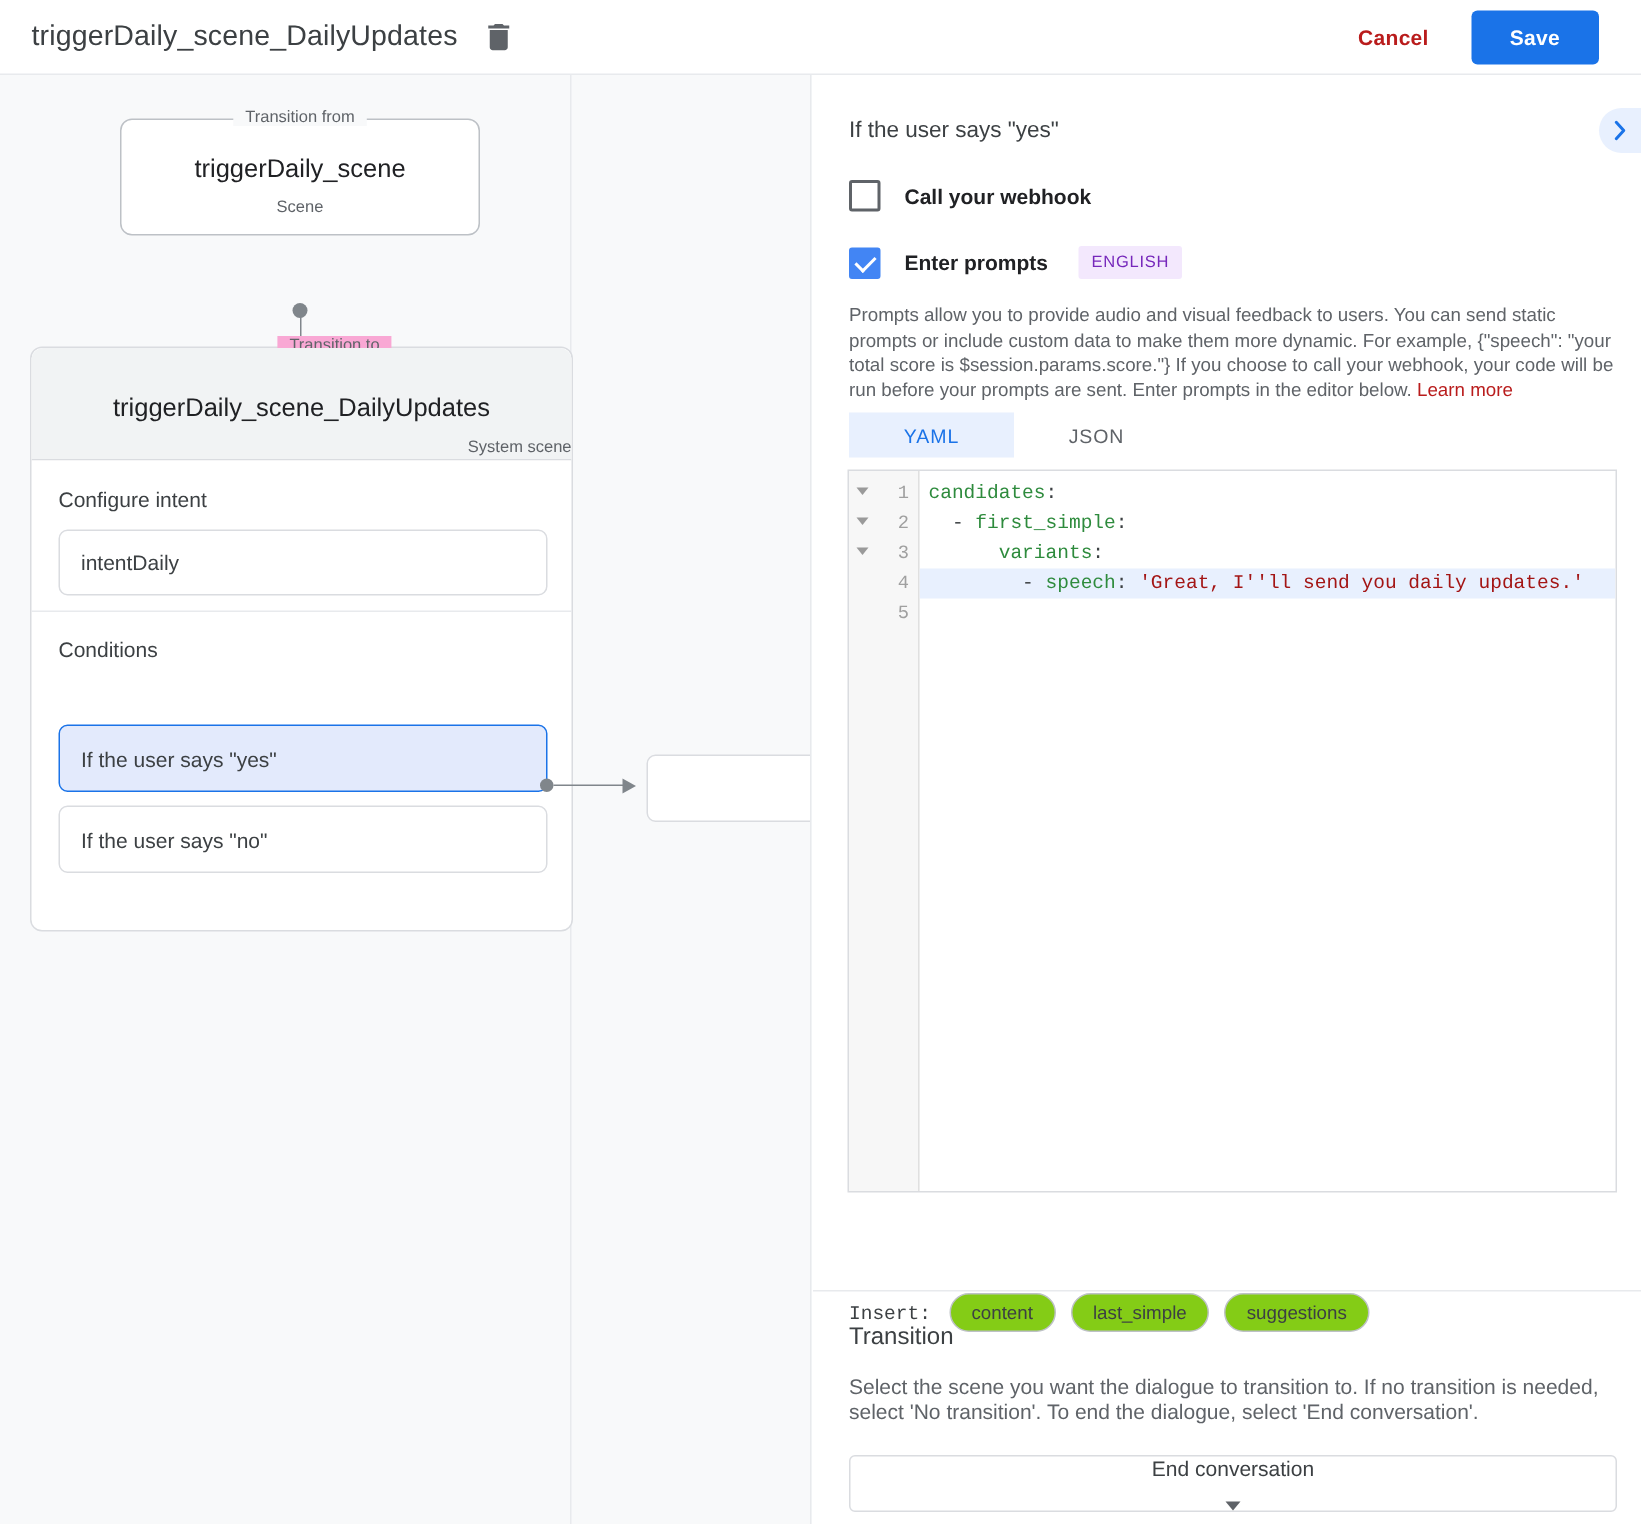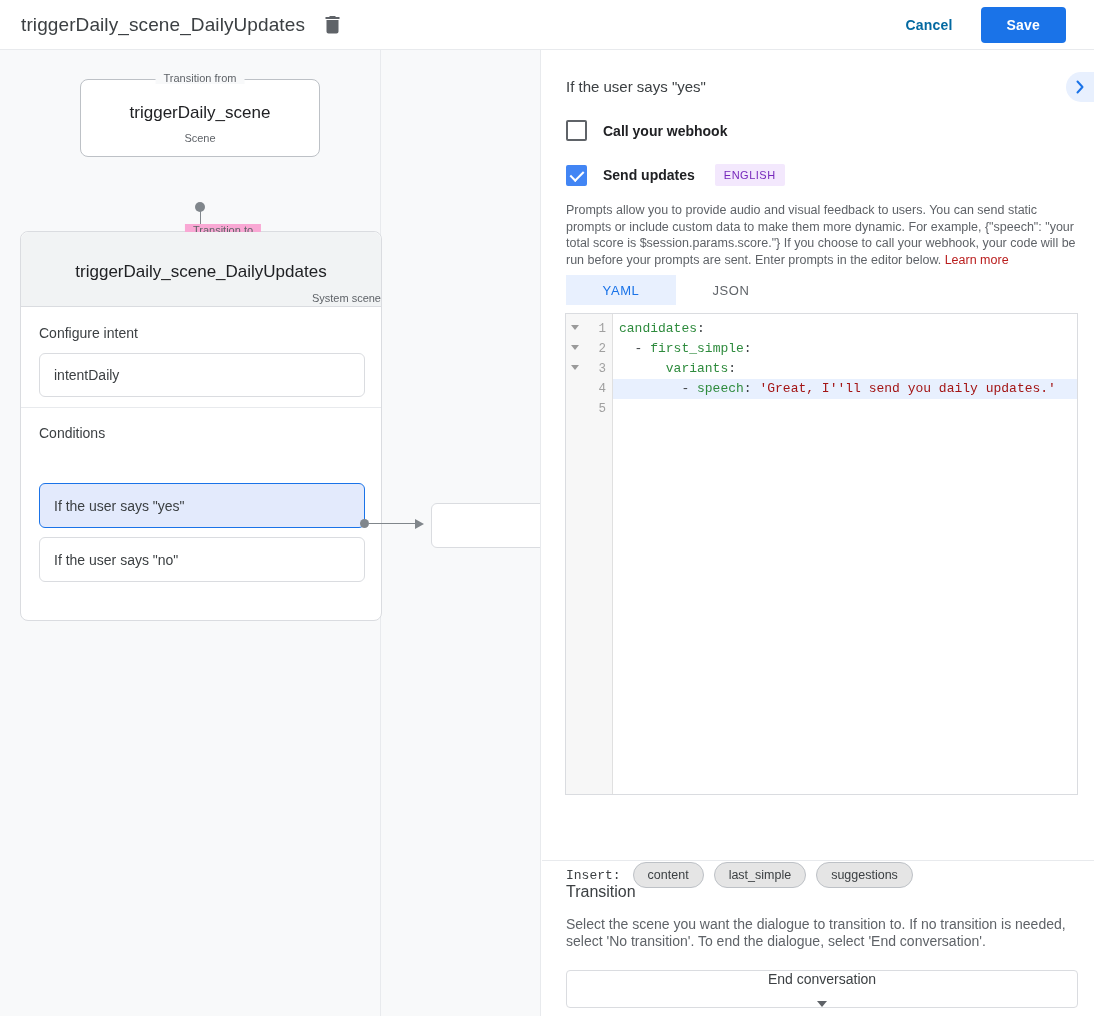--- a/index.html
+++ b/index.html
@@ -29,21 +29,21 @@
   .trash-btn {
     margin-left: 14px;
     width: 26px; height: 26px;
     display: flex; align-items: center; justify-content: center;
     cursor: pointer; border-radius: 50%;
   }
   .trash-btn svg { display:block; }
   .topbar-spacer { flex: 1; }
   .cancel-btn {
     font-size: 14px; font-weight: bold;
-    color: #0369a1; background: none; border: none;
+    color: #b91c1c; background: none; border: none;
     padding: 9px 16px; border-radius: 4px; cursor: pointer;
     letter-spacing: .2px;
     font-family: "Liberation Sans", sans-serif;
   }
   .save-btn {
     margin-left: 12px; margin-right: 28px;
     font-size: 14px; font-weight: bold; color: #ffffff;
     background: #1a73e8; border: none;
     padding: 10px 26px; border-radius: 4px; cursor: pointer;
     letter-spacing: .2px;
@@ -311,21 +311,21 @@
   .s { color: #a31515; }
 
   .insert-row {
     position: absolute; left: 24px; top: 812px;
     display: flex; align-items: center;
   }
   .insert-label { font-size: 13px; color: #3c4043; margin-right: 12px; font-family: Liberation Mono, monospace; }
   .chip {
     border: 1px solid #bdc1c6; border-radius: 14px;
     padding: 5px 14px; font-size: 12.5px; color: #3c4043;
-    margin-right: 10px; cursor: pointer; background: #e5e5e5;
+    margin-right: 10px; cursor: pointer; background: #84cc16;
     white-space: nowrap;
   }
 
   .panel-divider {
     position: absolute; left: 0; top: 810px; width: 552px; height: 1px;
     background: #e8eaed;
   }
 
   .transition-title {
     position: absolute; left: 24px; top: 833px;
@@ -417,21 +417,21 @@
 
   <div class="panel-title">If the user says "yes"</div>
 
   <div class="check-row row-webhook">
     <div class="cbox"></div>
     <div class="check-label">Call your webhook</div>
   </div>
 
   <div class="check-row row-prompts">
     <div class="cbox checked"></div>
-    <div class="check-label">Send updates</div>
+    <div class="check-label">Enter prompts</div>
     <div class="lang-badge">ENGLISH</div>
   </div>
 
   <div class="panel-desc">
     <span>Prompts allow you to provide audio and visual feedback to users. You can send static prompts or include custom data to make them more dynamic. For example, {"speech": "your total score is $session.params.score."} If you choose to call your webhook, your code will be run before your prompts are sent. Enter prompts in the editor below. </span><a>Learn more</a>
   </div>
 
   <div class="tabs">
     <div class="tab active">YAML</div>
     <div class="tab">JSON</div>

